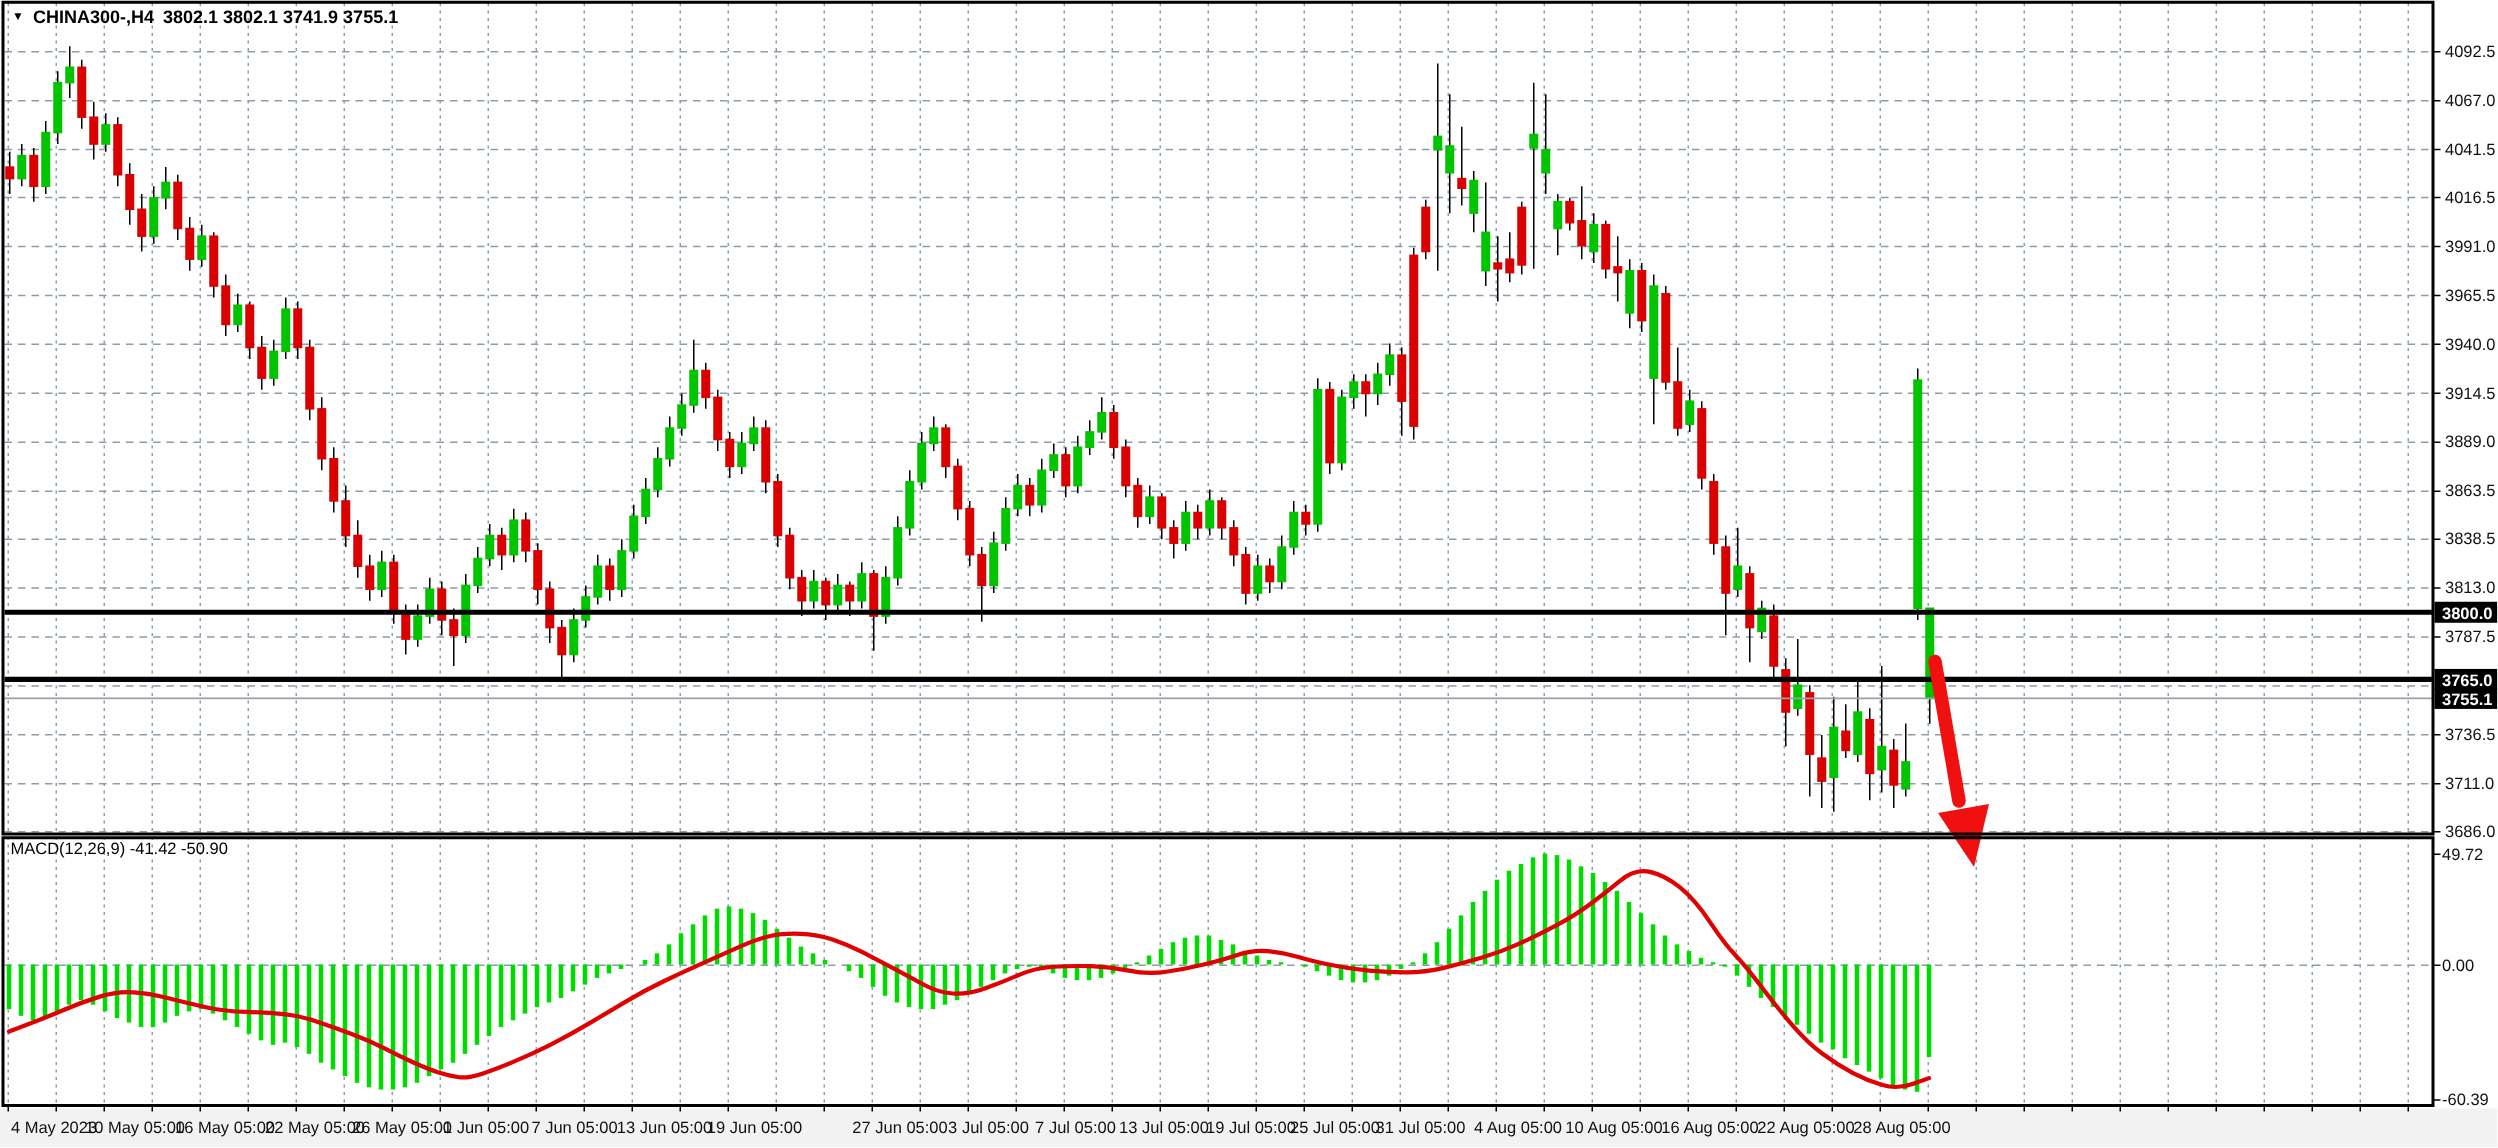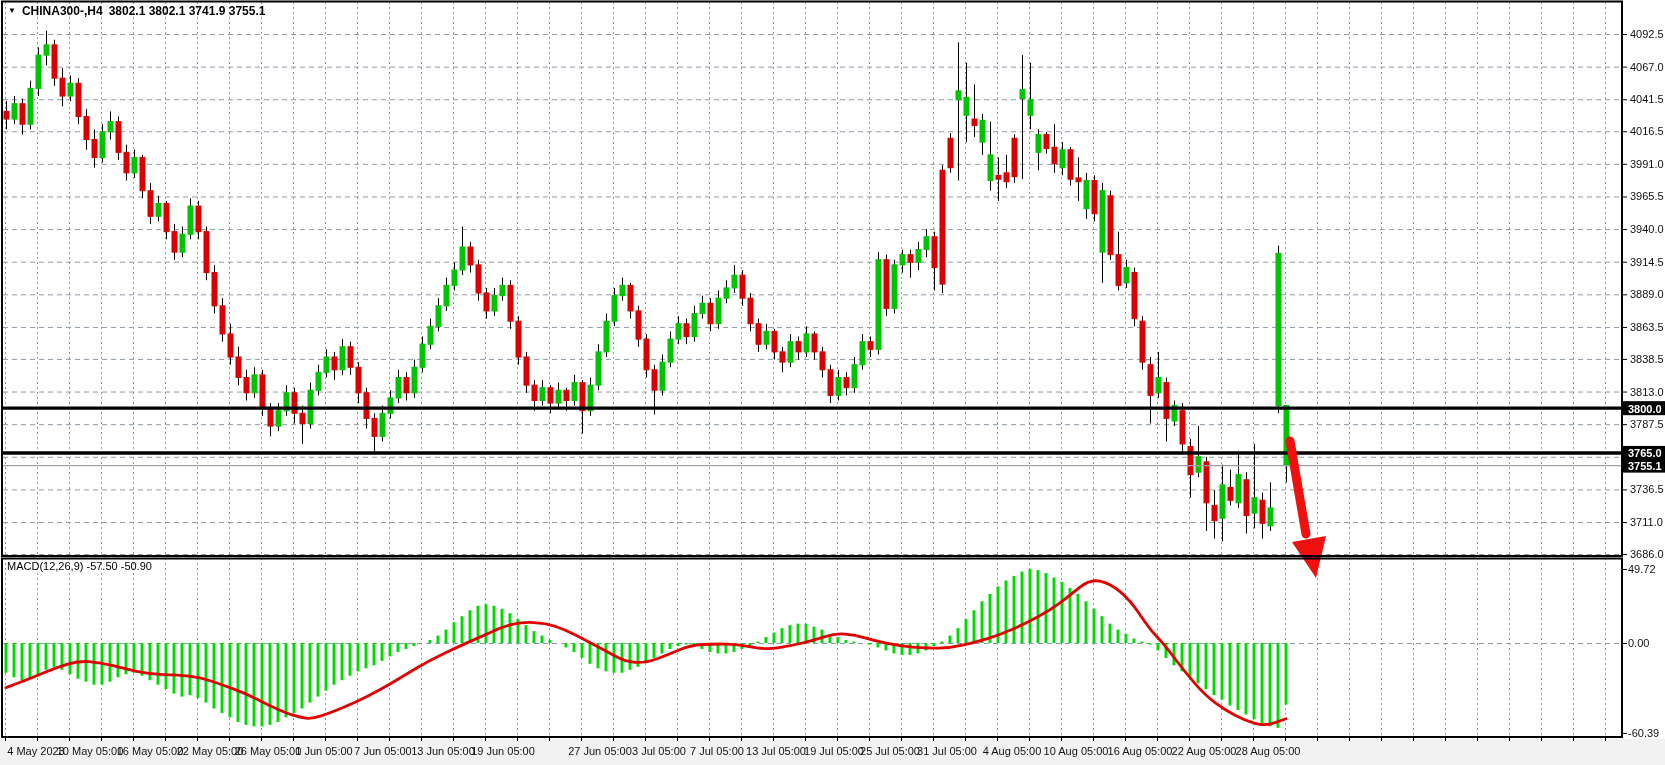--- a/index.html
+++ b/index.html
@@ -759,14 +759,14 @@
         <text x="1140" y="755" font-size="11" fill="#111111" text-anchor="middle">16 Aug 05:00</text>
         <text x="1204" y="755" font-size="11" fill="#111111" text-anchor="middle">22 Aug 05:00</text>
         <text x="1268" y="755" font-size="11" fill="#111111" text-anchor="middle">28 Aug 05:00</text>
       </g>
     </svg>
   <div class="title-bar">
     <span class="marker">▼</span>
     <span>CHINA300-,H4</span>
     <span>3802.1 3802.1 3741.9 3755.1</span>
   </div>
-  <div class="macd-label">MACD(12,26,9) -57.50 -50.90</div>
+  <div class="macd-label">MACD(12,26,9) -41.42 -50.90</div>
 </div>
 
 </body></html>

